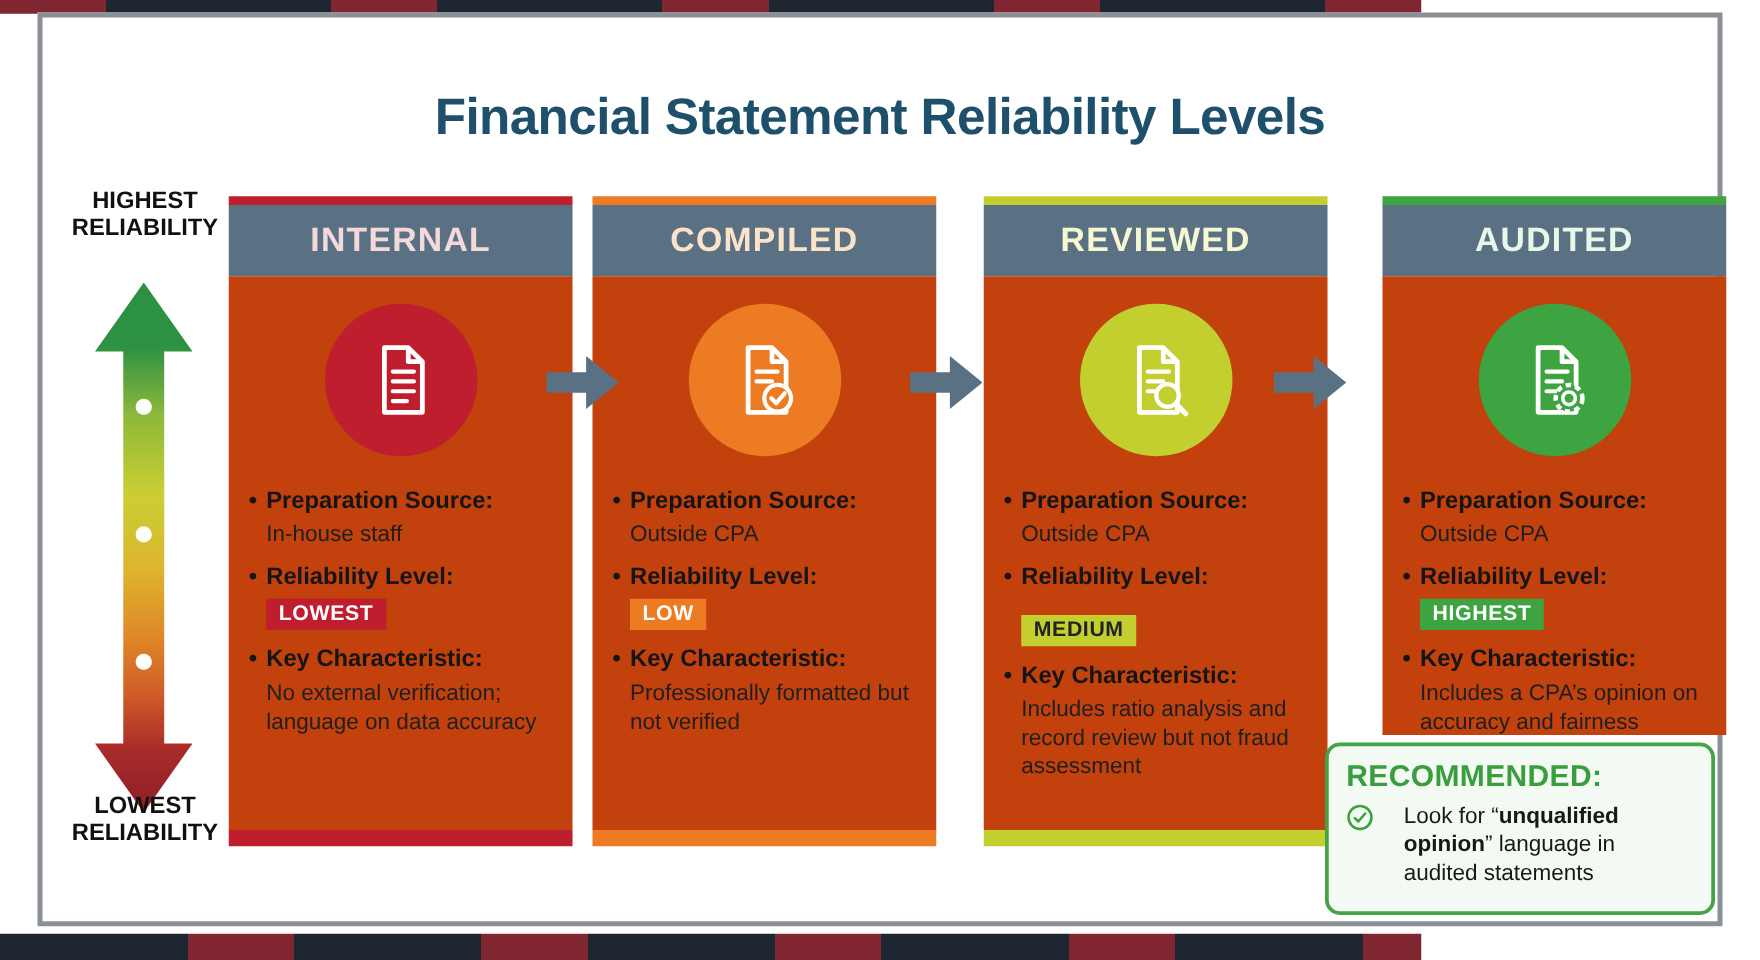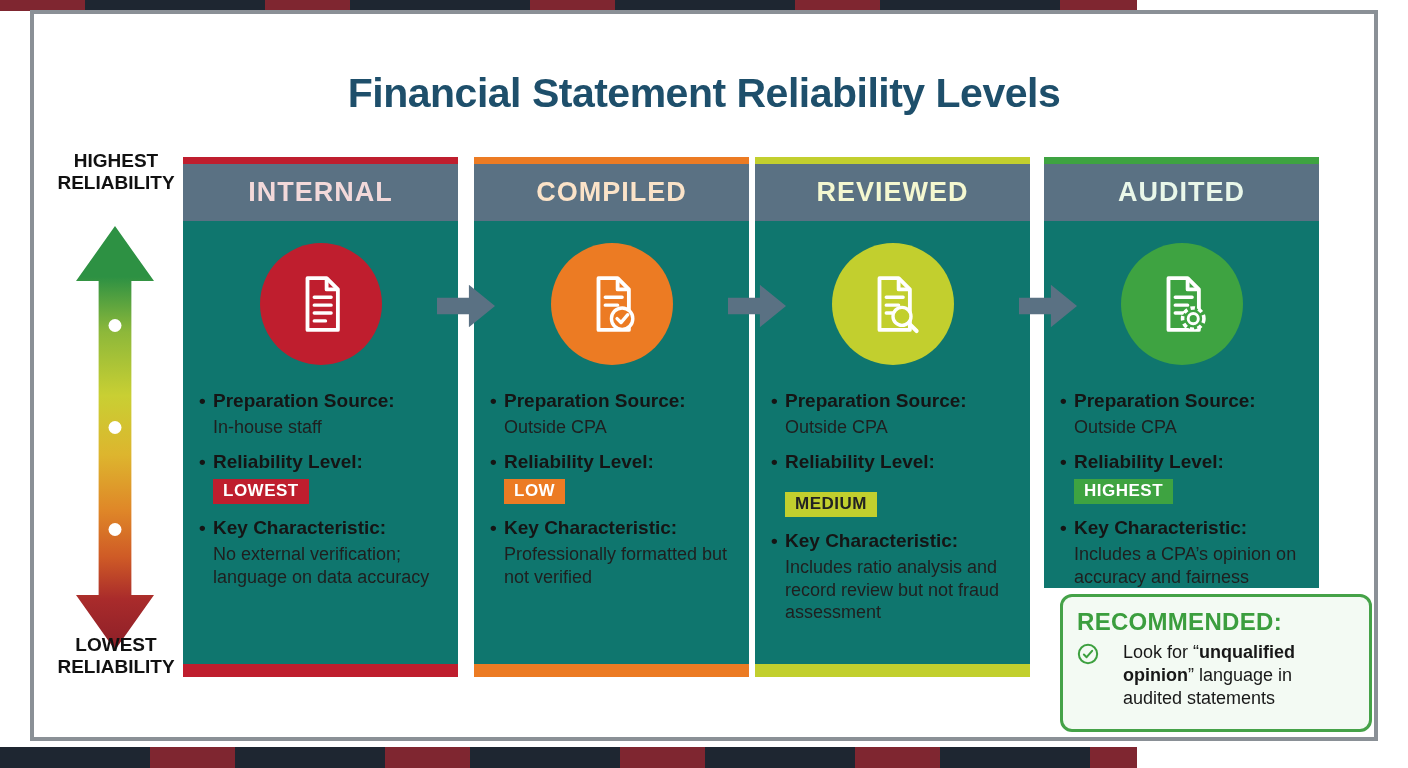--- a/index.html
+++ b/index.html
@@ -54,21 +54,21 @@
 
   .column { position: absolute; top: 143px; width: 275px; border-radius: 13px; }
   .col-top { height: 7px; background: var(--col-color); }
   .col-header {
     height: 57px; background: #5a7183;
     display: flex; align-items: center; justify-content: center;
   }
   .col-name {
     color: var(--header-text); font-size: 27px; font-weight: 700; letter-spacing: 1px;
   }
-  .col-body { height: 443px; background: #0f766e; overflow: hidden; }
+  .col-body { height: 443px; background: #c2410c; overflow: hidden; }
   .column.short .col-body { height: 367px; }
   .col-bottom { height: 13px; background: var(--col-color); }
 
   .icon-circle {
     width: 122px; height: 122px; border-radius: 50%;
     background: var(--col-color); margin: 22px auto 0;
     display: flex; align-items: center; justify-content: center;
   }
   .icon-circle svg { width: 72px; height: 72px; }
 
@@ -182,21 +182,21 @@
           </div>
           <div class="bullet">
             <div class="b-label">Key Characteristic:</div>
             <div class="b-value">Professionally formatted but not verified</div>
           </div>
         </div>
       </div>
       <div class="col-bottom"></div>
     </section>
 
-    <section class="column" style="left: 721px; --col-color: #c2cf2e; --header-text: #f5f8d0;">
+    <section class="column" style="left: 753px; --col-color: #c2cf2e; --header-text: #f5f8d0;">
       <div class="col-top"></div>
       <div class="col-header">
         <span class="col-name">REVIEWED</span>
       </div>
       <div class="col-body">
         <div class="icon-circle">
           <svg viewBox="0 0 64 64" aria-hidden="true">
             <path d="M20 9h17l10 10v36H20z" fill="none" stroke="#fff" stroke-width="3.4" stroke-linejoin="round"></path>
             <path d="M37 9v10h10" fill="none" stroke="#fff" stroke-width="3.4" stroke-linejoin="round"></path>
             <path d="M26 26h15M26 33h11M26 40h9" stroke="#fff" stroke-width="3" stroke-linecap="round" fill="none"></path>
@@ -215,21 +215,21 @@
           </div>
           <div class="bullet">
             <div class="b-label">Key Characteristic:</div>
             <div class="b-value">Includes ratio analysis and record review but not fraud assessment</div>
           </div>
         </div>
       </div>
       <div class="col-bottom"></div>
     </section>
 
-    <section class="column short" style="left: 1010px; --col-color: #3ea341; --header-text: #e9f7e9;">
+    <section class="column short" style="left: 1072px; --col-color: #3ea341; --header-text: #e9f7e9;">
       <div class="col-top"></div>
       <div class="col-header">
         <span class="col-name">AUDITED</span>
       </div>
       <div class="col-body">
         <div class="icon-circle">
           <svg viewBox="0 0 64 64" aria-hidden="true">
             <path d="M20 9h17l10 10v36H20z" fill="none" stroke="#fff" stroke-width="3.4" stroke-linejoin="round"></path>
             <path d="M37 9v10h10" fill="none" stroke="#fff" stroke-width="3.4" stroke-linejoin="round"></path>
             <path d="M26 26h15M26 33h11M26 40h9" stroke="#fff" stroke-width="3" stroke-linecap="round" fill="none"></path>

